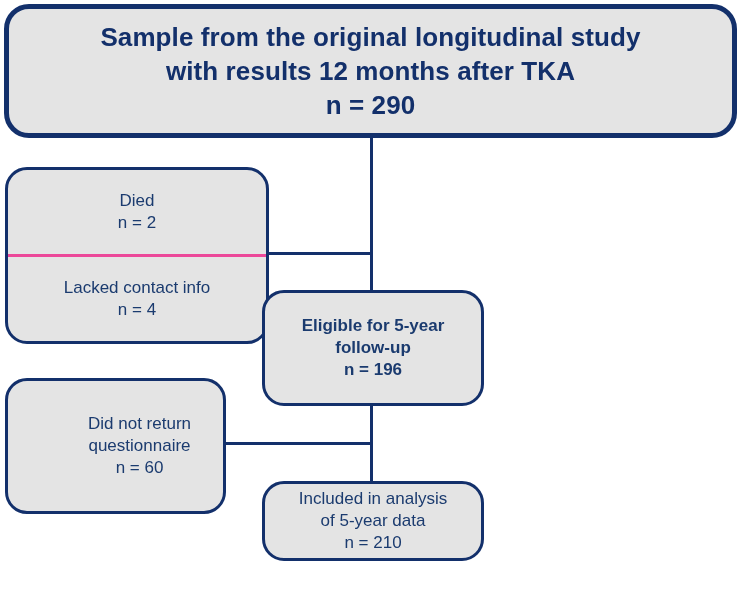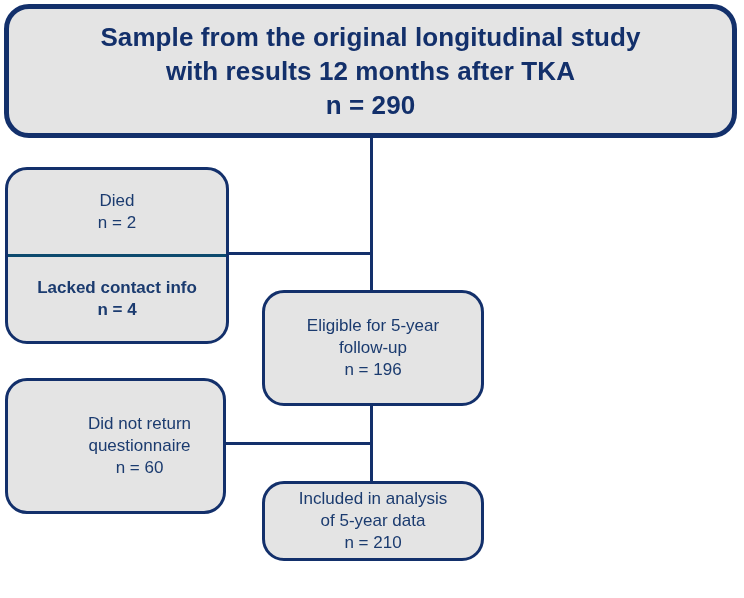--- a/index.html
+++ b/index.html
@@ -57,30 +57,29 @@
   .cell {
     width: 100%;
     flex: 1 1 0;
     display: flex;
     flex-direction: column;
     align-items: center;
     justify-content: center;
     box-sizing: border-box;
   }
   .cell.divided {
-    border-top: 3px solid #0c4a6e;
-    font-weight: bold;
+    border-top: 3px solid #ec4899;
   }
 
   .tline { display: block; white-space: nowrap; }
 
   
   #box-header   { left: 4px;   top: 4px;   width: 733px; height: 134px; }
-  #box-excluded { left: 5px;   top: 167px; width: 224px; height: 177px; }
-  #box-eligible { left: 262px; top: 290px; width: 222px; height: 116px; }
+  #box-excluded { left: 5px;   top: 167px; width: 264px; height: 177px; }
+  #box-eligible { left: 262px; top: 290px; width: 222px; height: 116px; font-weight: bold; }
   #box-noreturn { left: 5px;   top: 378px; width: 221px; height: 136px; padding-left: 48px; }
   #box-included { left: 262px; top: 481px; width: 222px; height: 80px; }
 
   
   #trunk-a   { left: 370px; top: 138px; width: 3px;   height: 153px; }
   #branch-a  { left: 224px; top: 252px; width: 148px; height: 3px; }
   #trunk-b   { left: 370px; top: 405px; width: 3px;   height: 77px; }
   #branch-b  { left: 225px; top: 442px; width: 147px; height: 3px; }
 </style>
 </head>

